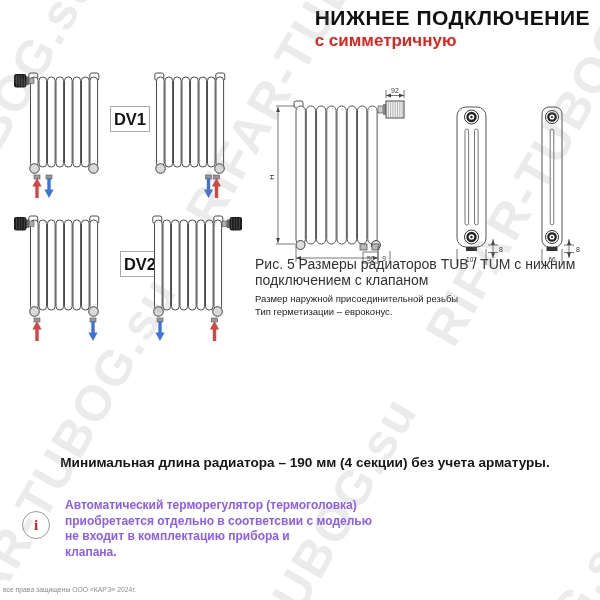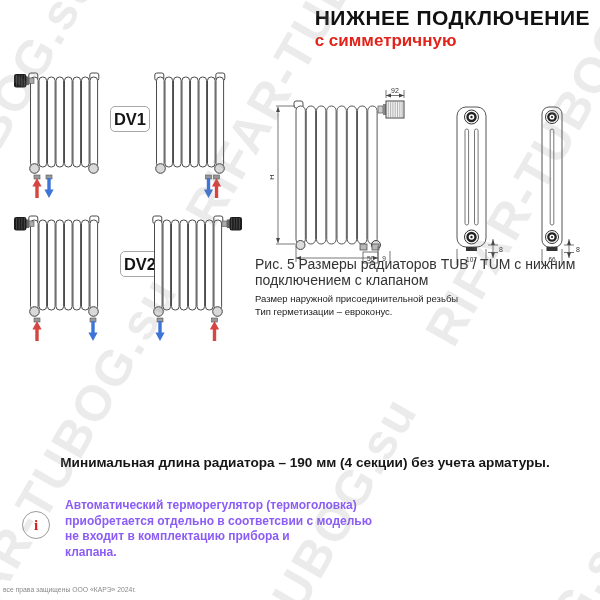--- a/index.html
+++ b/index.html
@@ -9,21 +9,21 @@
   
   .wm{position:absolute;white-space:nowrap;font-weight:700;font-size:50px;letter-spacing:2px;
       color:rgba(128,128,128,0.16);transform:rotate(-60deg);transform-origin:0 50%;
       pointer-events:none;z-index:6;}
   .wm span{padding-right:70px;}
   
   .hdr{position:absolute;top:6px;right:10px;text-align:left;z-index:2;}
   .hdr .t1{font-size:21px;font-weight:900;letter-spacing:.5px;color:#111;}
   .hdr .t2{font-size:17px;font-weight:800;color:#e2231a;margin-top:1px;}
   
-  .schemebox{position:absolute;width:38px;height:24px;border:1.5px solid #a8a8a8;border-radius:5px;
+  .schemebox{position:absolute;width:38px;height:24px;border:1.5px solid #a8a8a8;border-radius:0;
      display:flex;align-items:center;justify-content:center;font-size:16.5px;font-weight:800;color:#141414;background:#fff;}
   
   .caption{position:absolute;left:255px;top:256px;font-size:14px;color:#333;}
   .threadnote{position:absolute;left:255px;top:292px;font-size:9.5px;color:#222;line-height:13px;}
   .bodytext{position:absolute;left:25px;top:373px;width:552px;font-size:13.6px;line-height:23.5px;color:#161616;}
   .bodytext .ln{display:block;}
   .bodytext .just{text-align:justify;text-align-last:justify;}
   .minlen{position:absolute;left:25px;top:455px;width:560px;font-size:13.6px;font-weight:700;color:#161616;text-align:center;}
   .noteblock{position:absolute;left:65px;top:498px;font-size:12px;font-weight:600;line-height:15.5px;color:#8b5cf6;}
   .noteicon{position:absolute;left:22px;top:511px;width:26px;height:26px;border:1.2px solid #9a9a9a;border-radius:50%;

